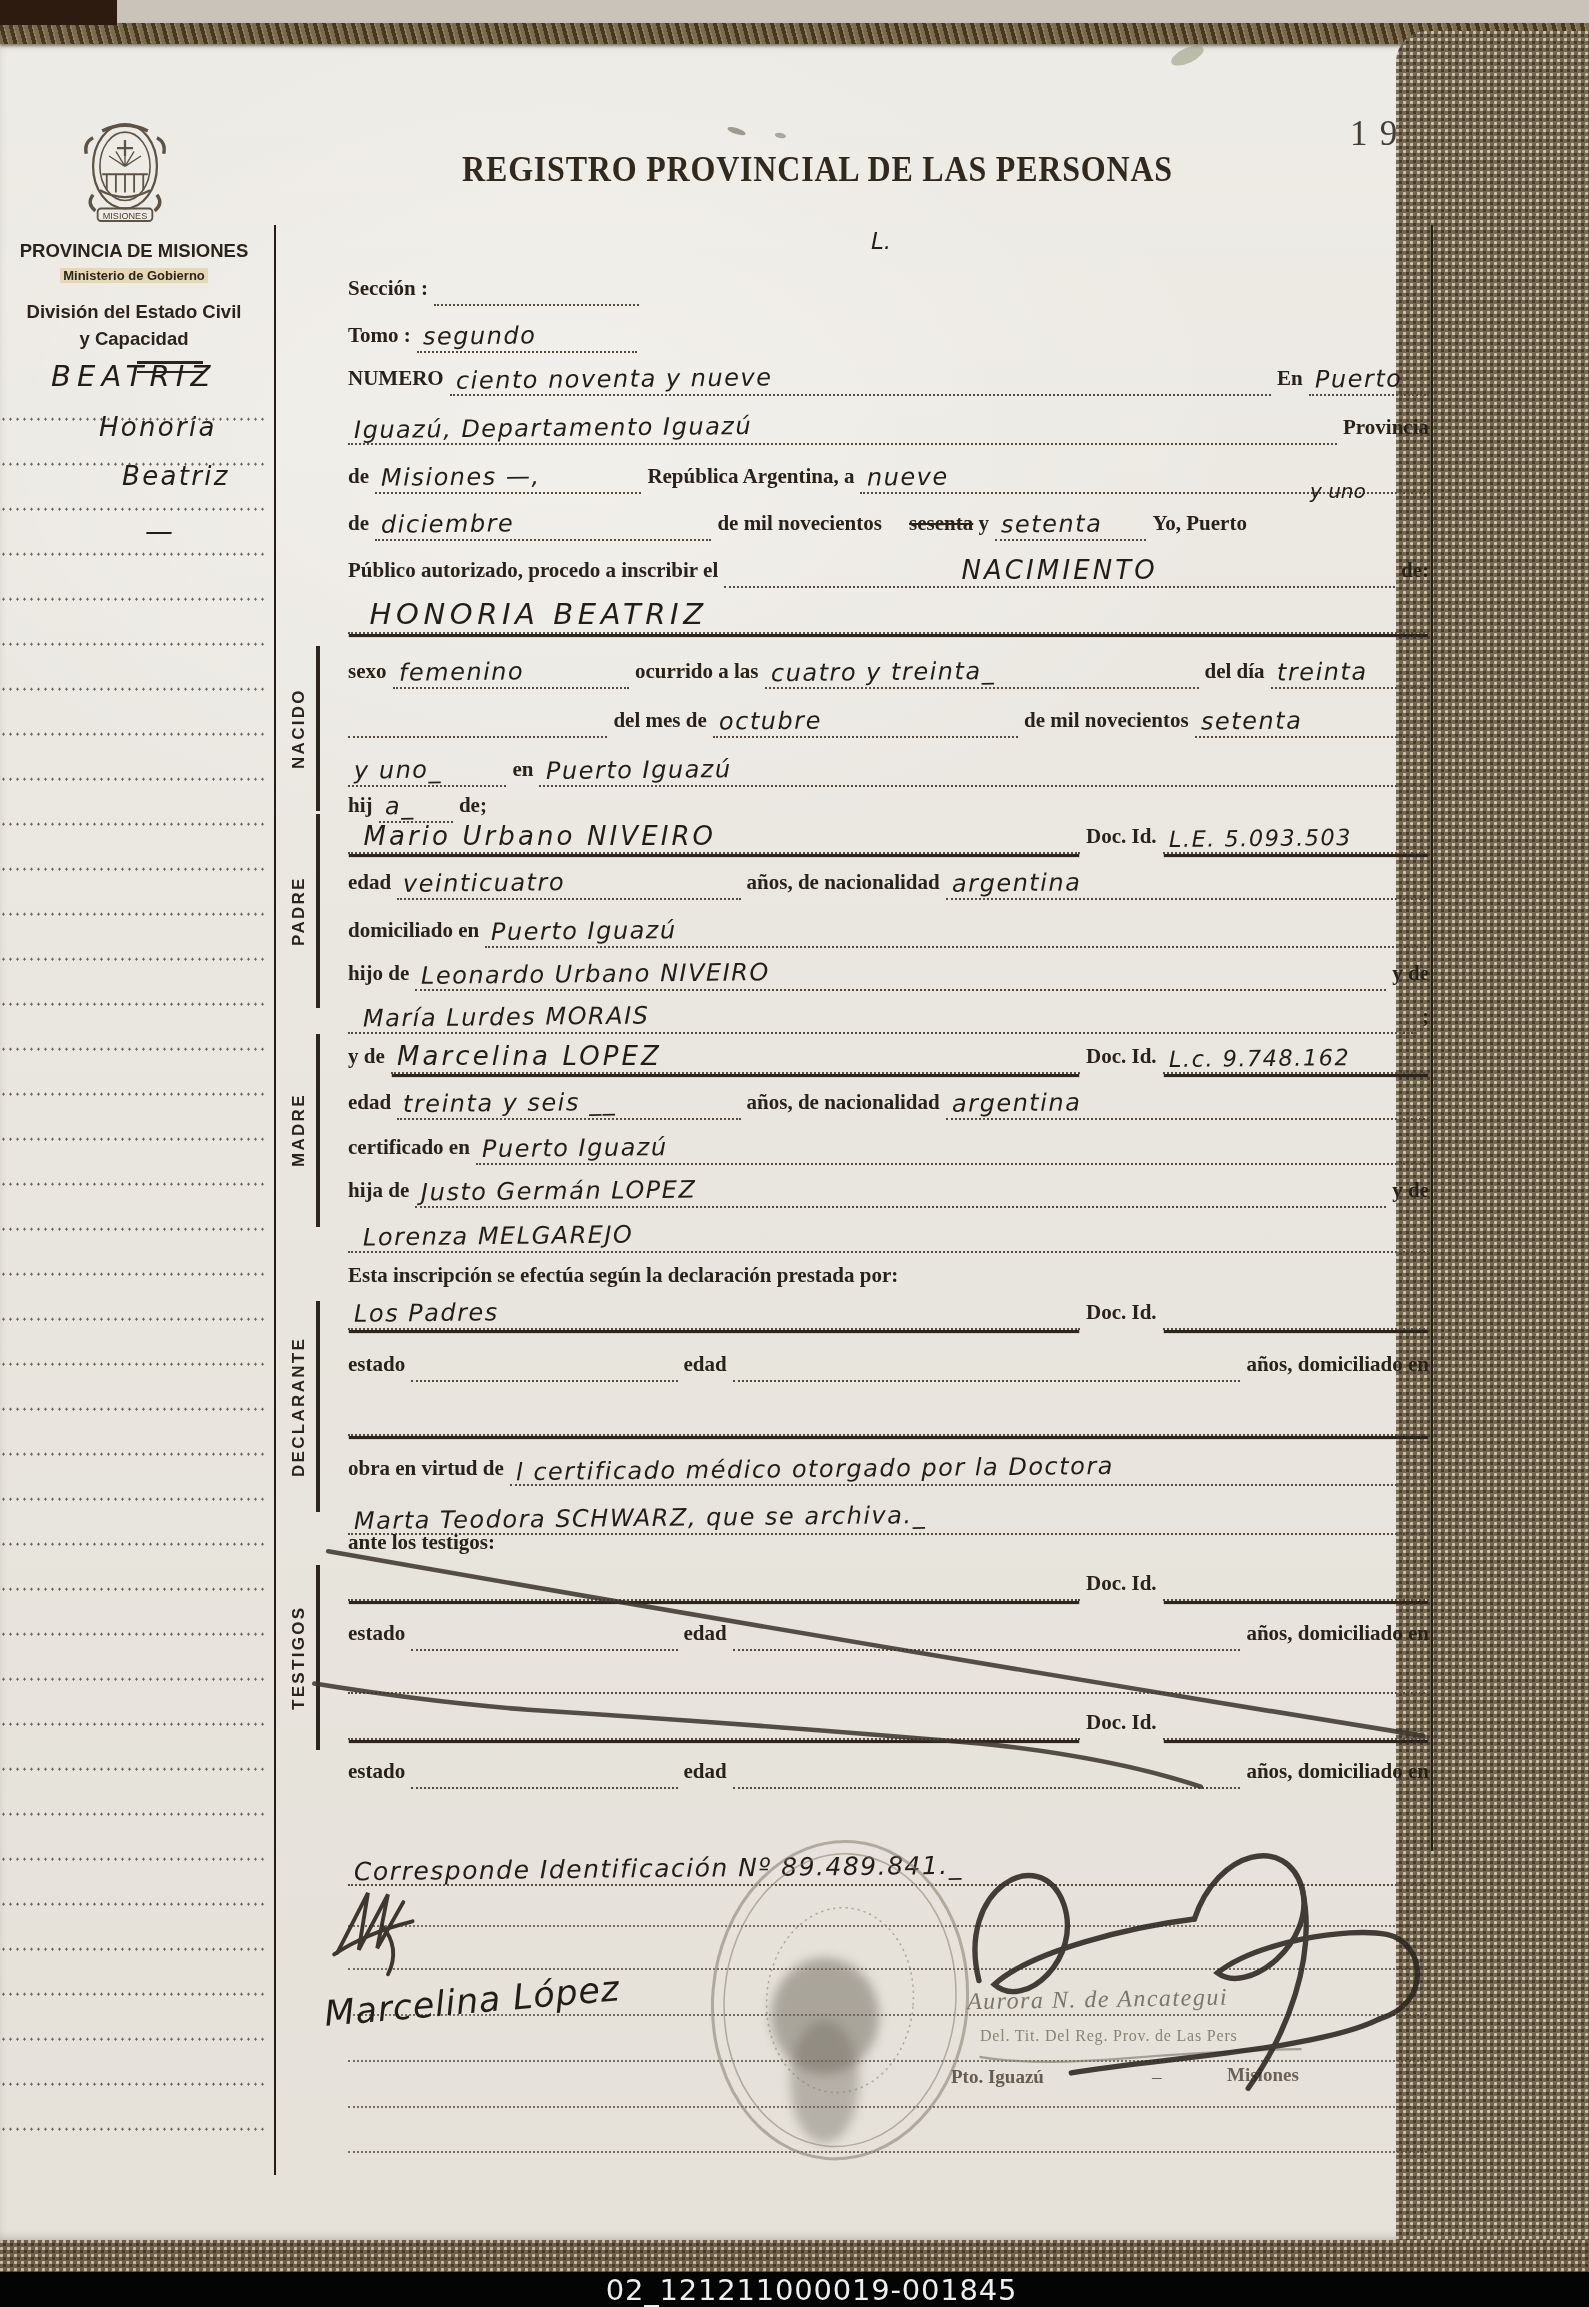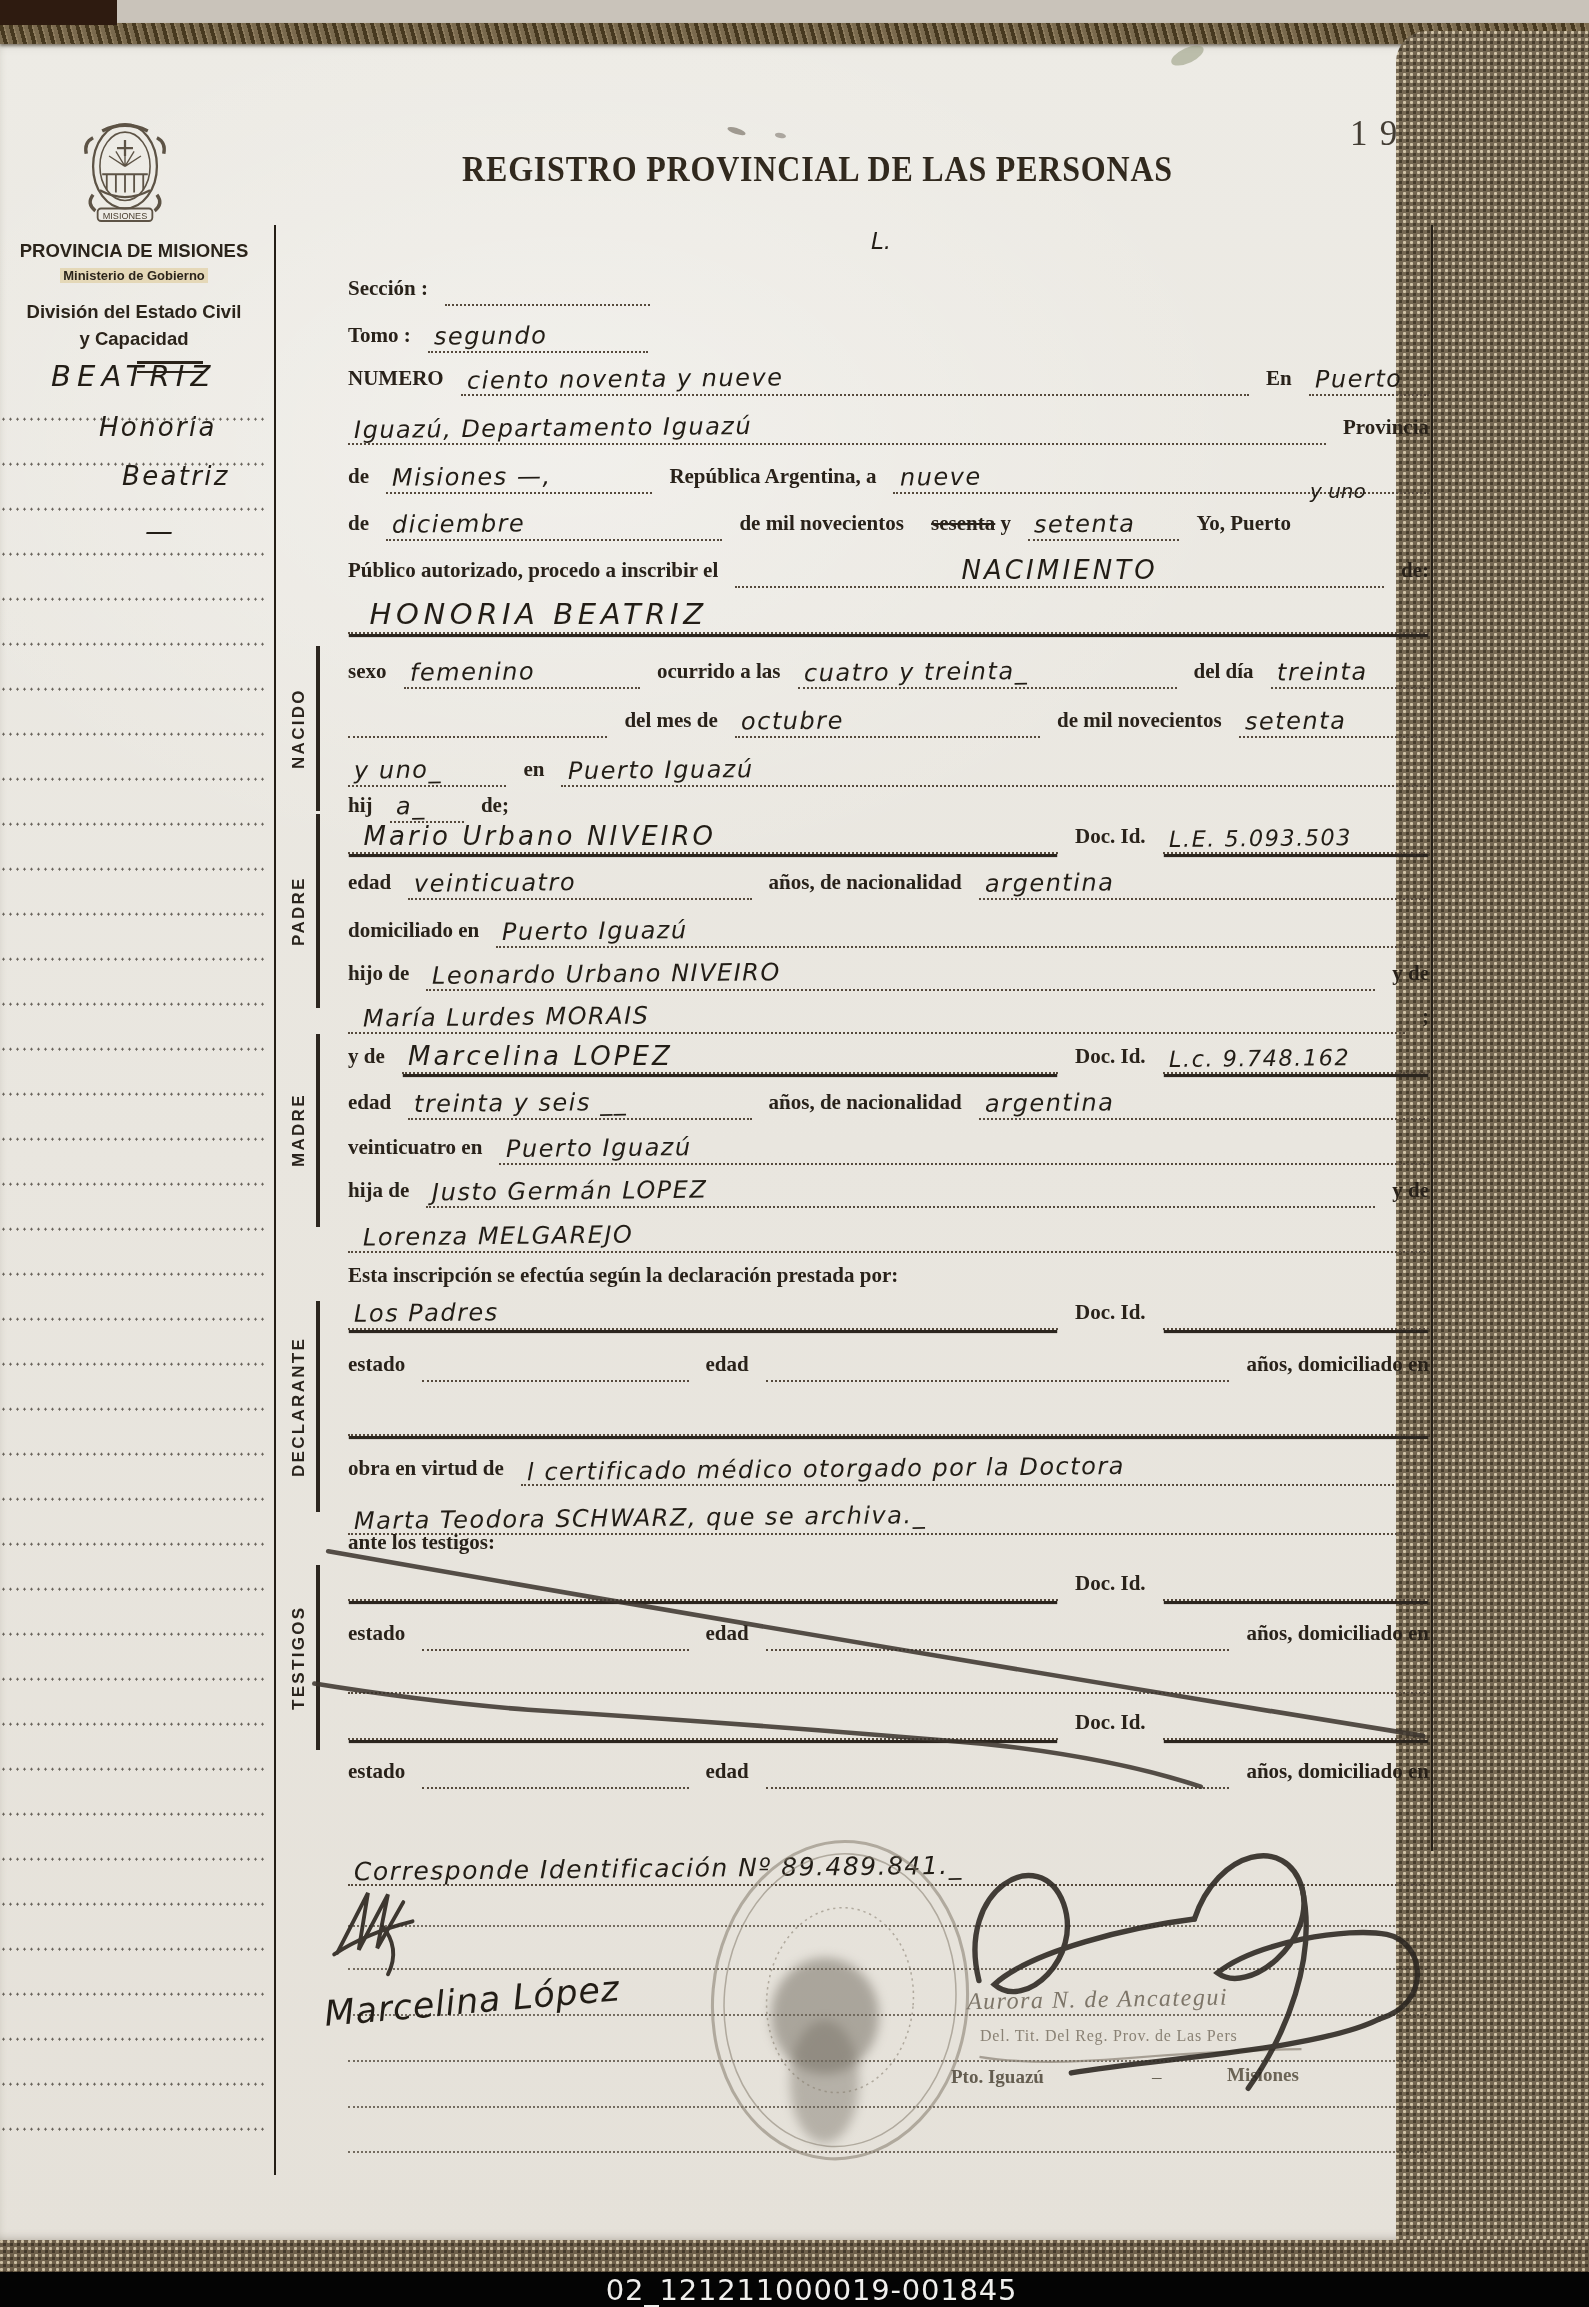--- a/index.html
+++ b/index.html
@@ -48,21 +48,21 @@
         background-image:radial-gradient(circle, #4a443c 1.2px, transparent 1.2px);
         background-size:7px 45px;background-position:0 7.7px;opacity:.8;}
   .hw{font-family:"DejaVu Sans",sans-serif;font-style:italic;color:#221d16;white-space:nowrap;}
   .sb-name{position:absolute;z-index:6;}
   
   .vrule{position:absolute;background:#241e16;z-index:6;}
   .bracket{position:absolute;left:316px;width:3.9px;background:#2c261f;z-index:6;}
   .vlabel{position:absolute;left:282px;width:34px;z-index:6;display:flex;align-items:center;justify-content:center;
         font-family:"Liberation Sans",sans-serif;font-weight:bold;font-size:17px;letter-spacing:2.3px;color:#2a241d;
         writing-mode:vertical-rl;transform:rotate(180deg);}
-  .row{position:absolute;left:348px;right:160px;display:flex;align-items:flex-end;gap:17px;height:35px;z-index:6;}
+  .row{position:absolute;left:348px;right:160px;display:flex;align-items:flex-end;gap:6px;height:35px;z-index:6;}
   .pr{font-size:21px;font-weight:bold;color:#29221a;white-space:nowrap;padding-bottom:4.6px;}
   .pr .strike{text-decoration:line-through;margin-left:22px;}
   .fld{border-bottom:2.3px dotted #55493c;display:flex;align-items:flex-end;padding:0 6.2px 0.8px;min-height:31px;}
   .grow{flex:1;}
   .heavy{box-shadow:0 3.9px 0 -0.8px #2b251e;}
   .fw{font-size:24px;letter-spacing:1.5px;transform:rotate(-.6deg);}
   .caps{font-size:26px;letter-spacing:3.1px;}
   .dotline{position:absolute;left:348px;width:1079px;border-bottom:2.3px dotted rgba(72,62,49,.72);z-index:5;}
   .super-hw{position:absolute;z-index:7;}
   
@@ -291,21 +291,21 @@
     <span class="pr">edad</span>
     <span class="fld" style="width:331px">
         <span class="hw fw">treinta y seis __</span>
       </span>
     <span class="pr">años, de nacionalidad</span>
     <span class="fld grow">
         <span class="hw fw">argentina</span>
       </span>
   </div>
   <div class="row" style="top:1130px">
-    <span class="pr">veinticuatro en</span>
+    <span class="pr">certificado en</span>
     <span class="fld grow">
         <span class="hw fw">Puerto Iguazú</span>
       </span>
   </div>
   <div class="row" style="top:1173px">
     <span class="pr">hija de</span>
     <span class="fld grow">
         <span class="hw fw">Justo Germán LOPEZ</span>
       </span>
     <span class="pr">y de</span>

